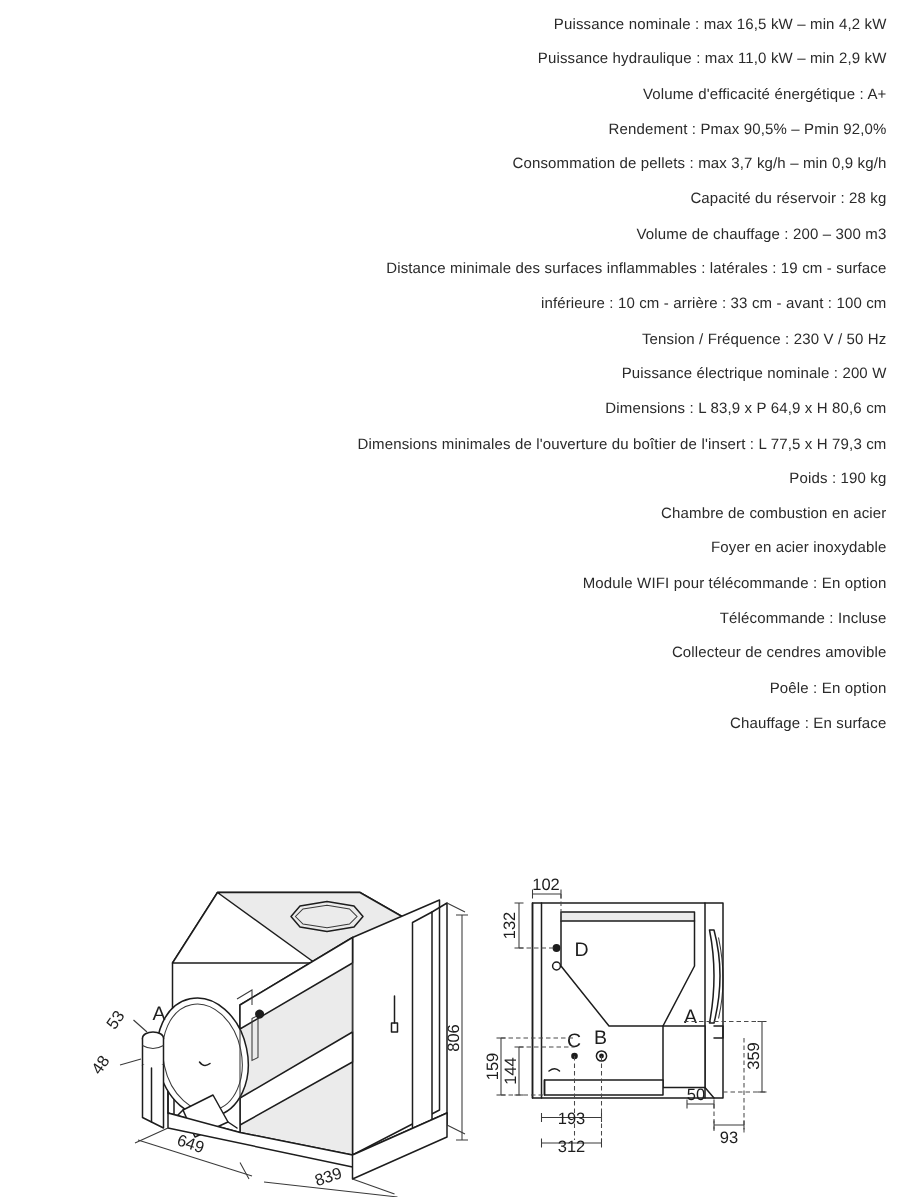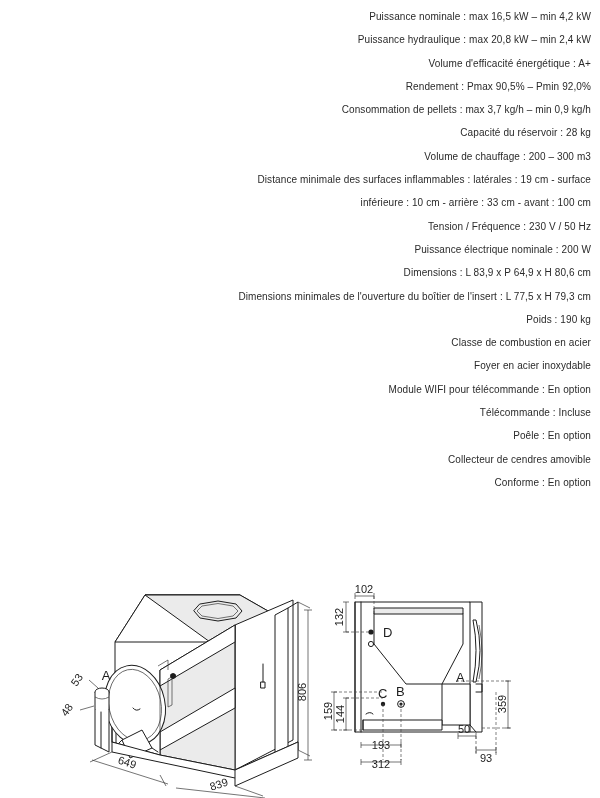--- a/index.html
+++ b/index.html
@@ -68,40 +68,40 @@
     font-family: "Liberation Sans", sans-serif;
     font-size: 13px;
     fill: #1d1d1d;
   }
 </style>
 </head>
 <body>
 
 <div class="spec-list">
   <div class="spec-line">Puissance nominale : max 16,5 kW – min 4,2 kW</div>
-  <div class="spec-line">Puissance hydraulique : max 20,8 kW – min 2,4 kW</div>
+  <div class="spec-line">Puissance hydraulique : max 11,0 kW – min 2,9 kW</div>
   <div class="spec-line">Volume d'efficacité énergétique : A+</div>
   <div class="spec-line">Rendement : Pmax 90,5% – Pmin 92,0%</div>
   <div class="spec-line">Consommation de pellets : max 3,7 kg/h – min 0,9 kg/h</div>
   <div class="spec-line">Capacité du réservoir : 28 kg</div>
   <div class="spec-line">Volume de chauffage : 200 – 300 m3</div>
   <div class="spec-line">Distance minimale des surfaces inflammables : latérales : 19 cm - surface</div>
   <div class="spec-line">inférieure : 10 cm - arrière : 33 cm - avant : 100 cm</div>
   <div class="spec-line">Tension / Fréquence : 230 V / 50 Hz</div>
   <div class="spec-line">Puissance électrique nominale : 200 W</div>
   <div class="spec-line">Dimensions : L 83,9 x P 64,9 x H 80,6 cm</div>
   <div class="spec-line">Dimensions minimales de l'ouverture du boîtier de l'insert : L 77,5 x H 79,3 cm</div>
   <div class="spec-line">Poids : 190 kg</div>
-  <div class="spec-line">Classe de combustion en acier</div>
+  <div class="spec-line">Chambre de combustion en acier</div>
   <div class="spec-line">Foyer en acier inoxydable</div>
   <div class="spec-line">Module WIFI pour télécommande : En option</div>
   <div class="spec-line">Télécommande : Incluse</div>
+  <div class="spec-line">Collecteur de cendres amovible</div>
   <div class="spec-line">Poêle : En option</div>
-  <div class="spec-line">Collecteur de cendres amovible</div>
-  <div class="spec-line">Conforme : En option</div>
+  <div class="spec-line">Chauffage : En surface</div>
 </div>
 
 <div class="drawings">
 
   <div class="drawing-iso">
     <svg width="260" height="228" viewBox="0 0 260 228">
 
       <path class="fillw" d="M55 72 L85 25 L180 25 L215 45 L215 75 L175 122 L55 110 Z"></path>
       <path class="fillw" d="M55 72 L85 25 L180 25 L150 72 Z"></path>
       <path class="fillg" d="M85 25 L180 25 L215 45 L150 72 Z"></path>

